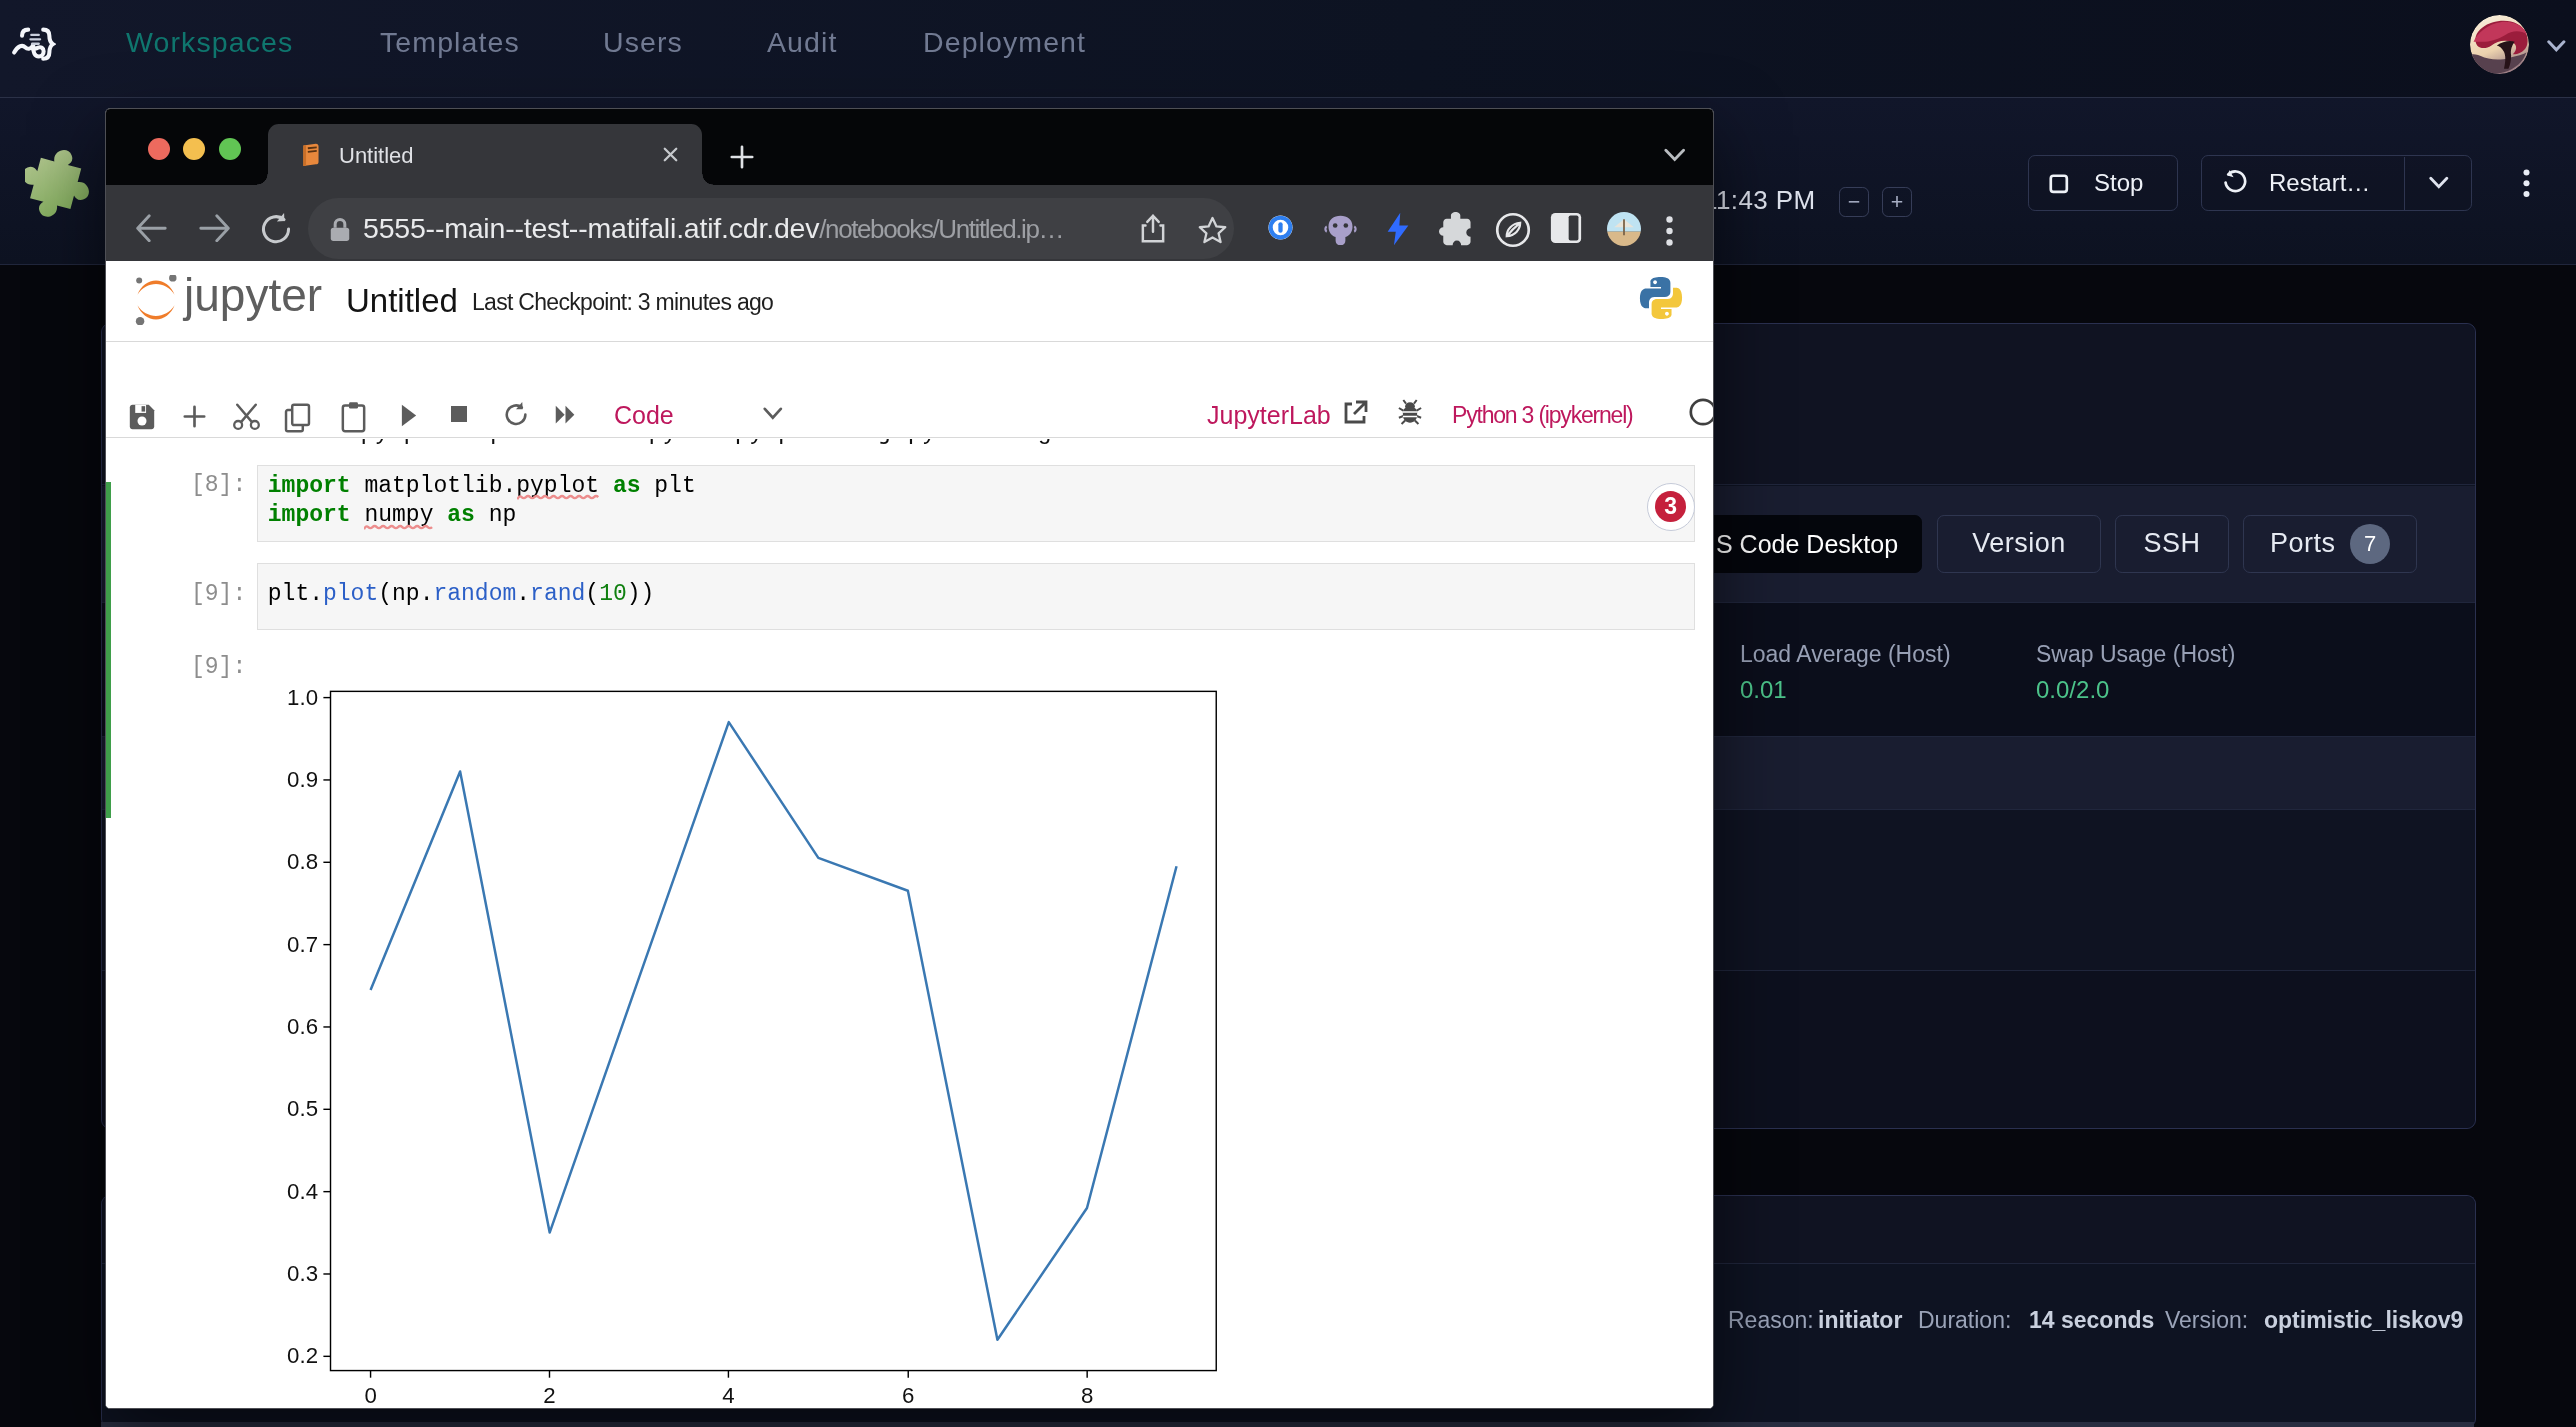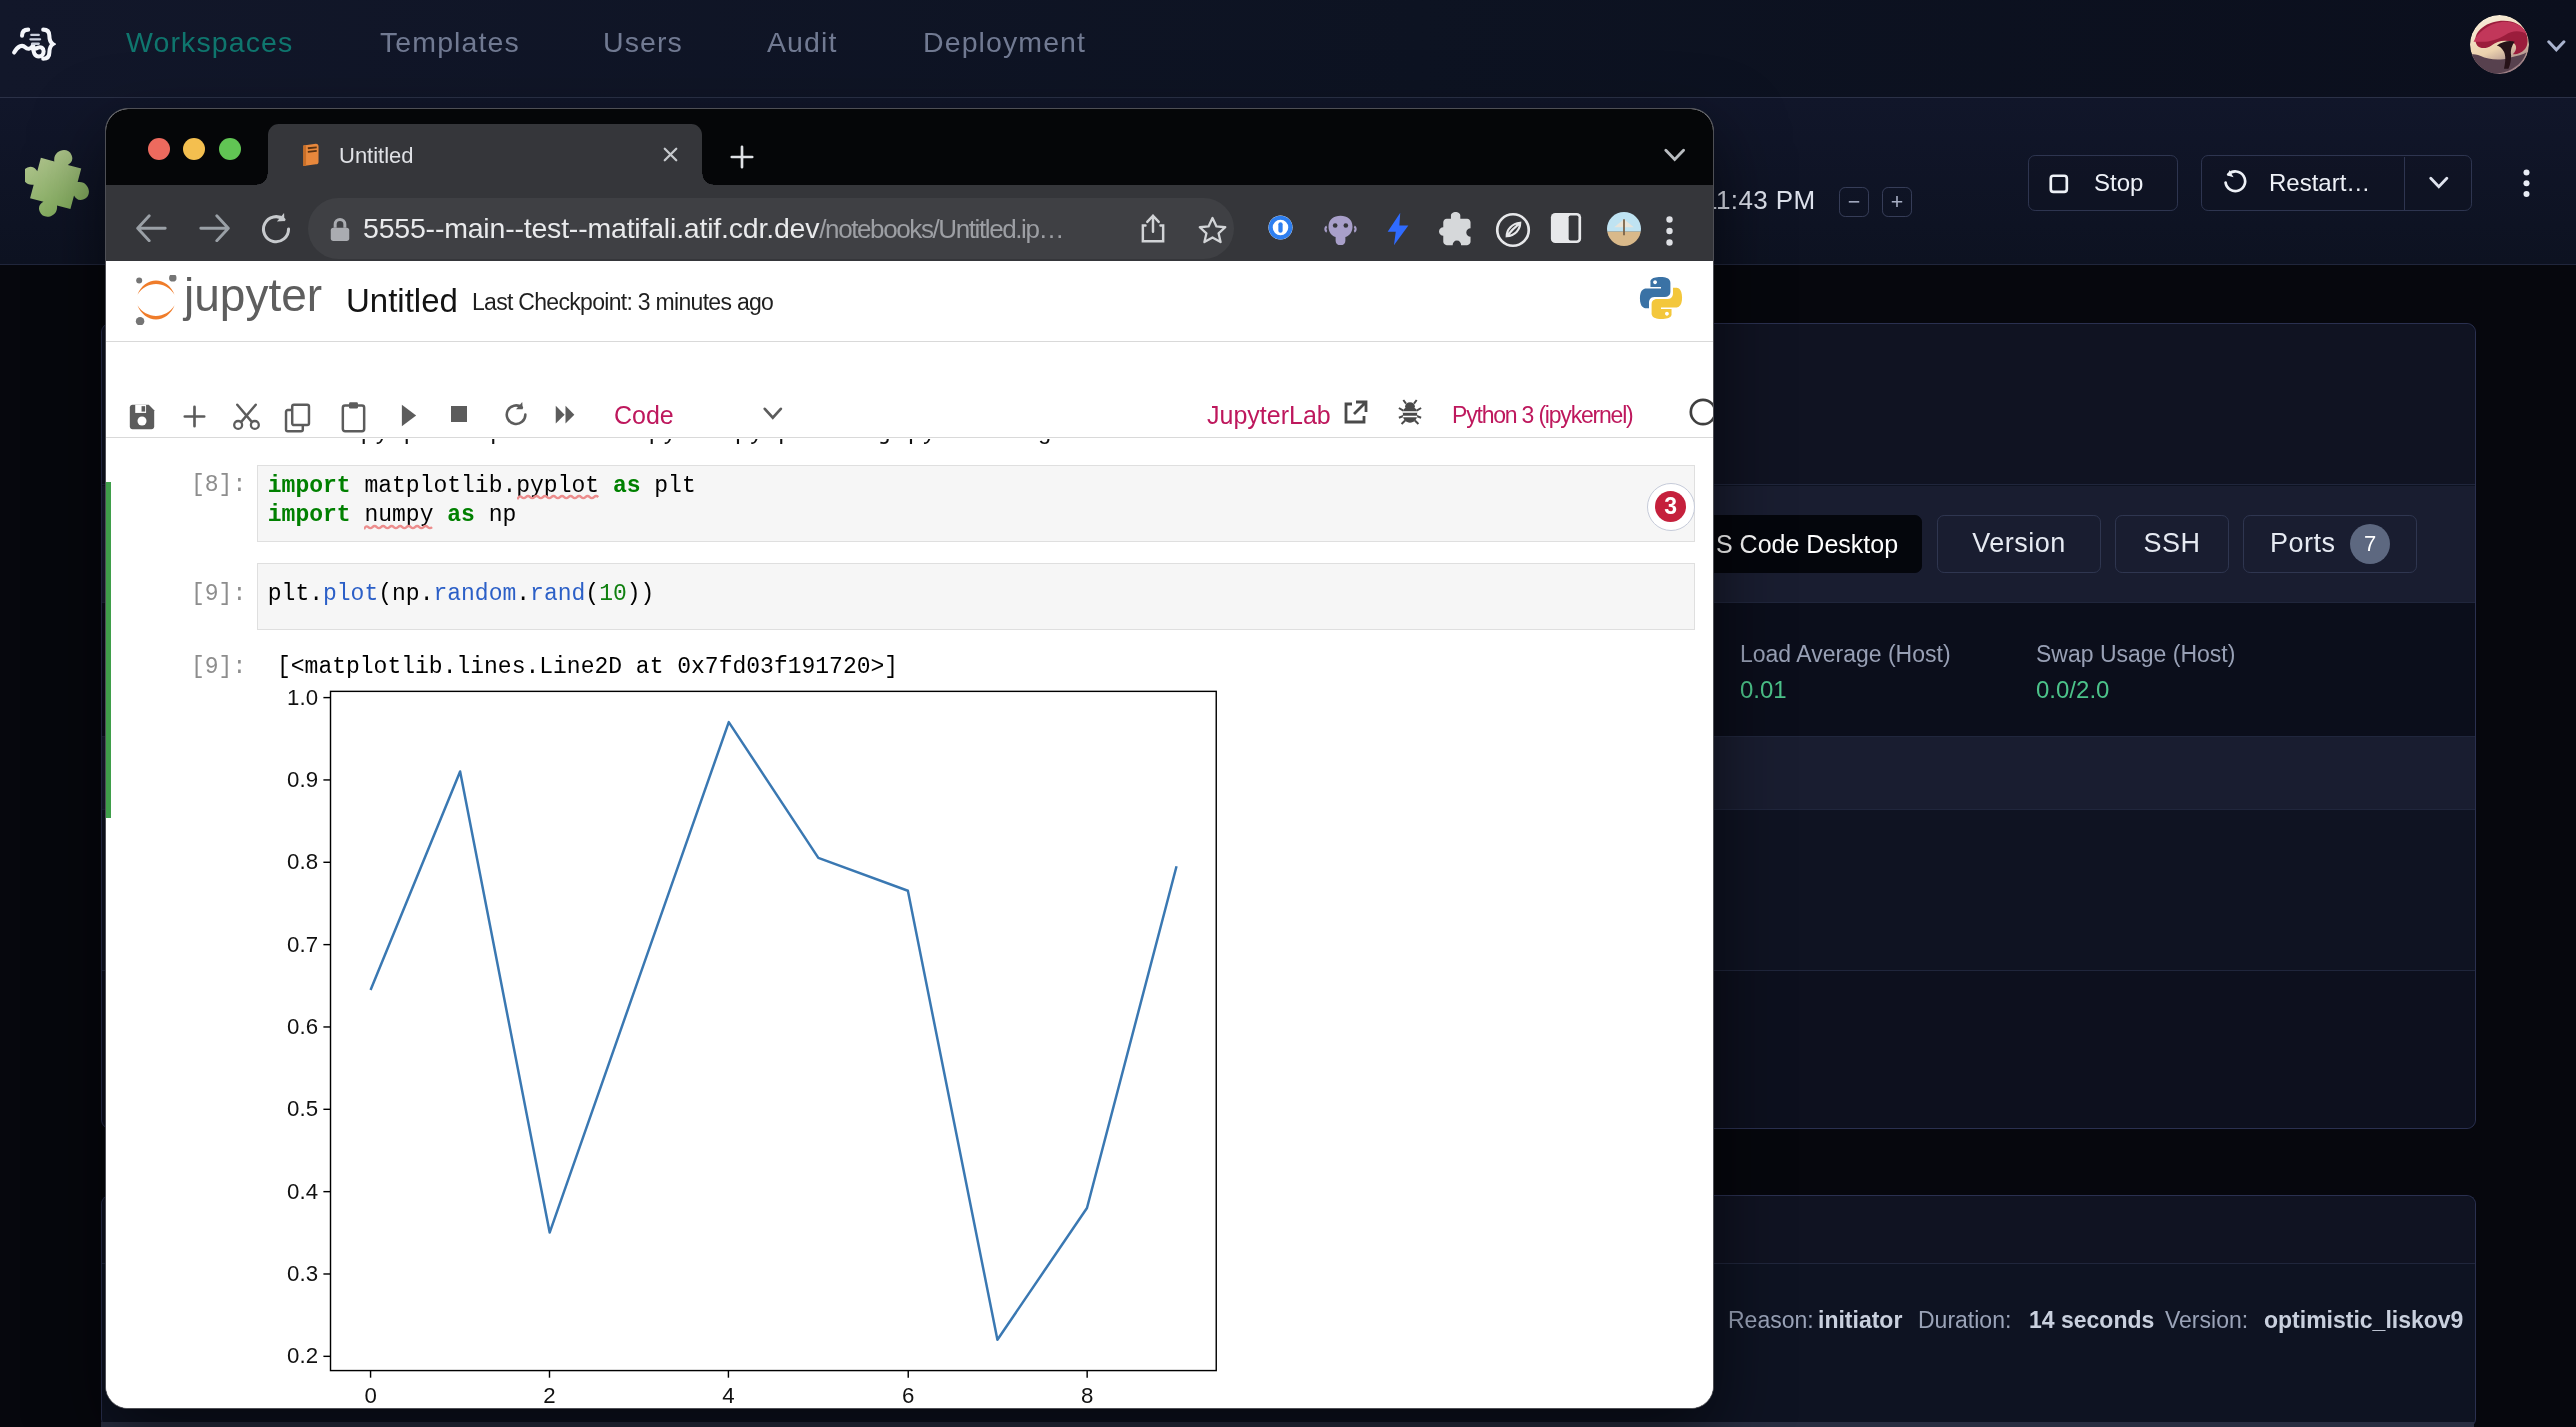--- a/index.html
+++ b/index.html
@@ -19,21 +19,21 @@
 
 .panel { position:absolute; left:101px; width:2375px; background:#0e1322; border:1.3px solid #2a3050; border-radius:9px; }
 .band { position:absolute; left:0; width:100%; }
 .appbtn { position:absolute; top:515px; height:58px; border:1.3px solid #2f3650; border-radius:7.1px; color:#e6eaf2; font-size:27px; letter-spacing:0.5px; text-align:center; background:transparent; }
 .metaLabel { position:absolute; font-size:23px; color:#98a0b5; }
 .metaVal { position:absolute; font-size:24px; color:#4cc38a; }
 #p2text { position:absolute; top:1307px; font-size:23px; color:#9aa3b8; }
 #p2text b { color:#c9d0de; }
 
 
-#win { left:105px; top:108px; width:1609px; height:1301px; border-radius:23px; background:#fff; box-shadow:0 27px 71px rgba(0,0,0,.55); border:1.3px solid #4e4f55; overflow:hidden; }
+#win { left:105px; top:108px; width:1609px; height:1301px; border-radius:5px; background:#fff; box-shadow:0 27px 71px rgba(0,0,0,.55); border:1.3px solid #4e4f55; overflow:hidden; }
 #titlebar { position:absolute; left:0; top:0; width:100%; height:76px; background:#050608; }
 .tl { position:absolute; top:28.5px; width:22px; height:22px; border-radius:50%; }
 #tab { position:absolute; left:162px; top:15px; width:418px; height:61px; background:#35363a; border-radius:10.7px 10.7px 0 0; }
 #tab:before { content:''; position:absolute; left:-10.7px; bottom:0; width:10.7px; height:10.7px; background:radial-gradient(circle at 0 0, rgba(0,0,0,0) 10.2px, #35363a 10.7px); }
 #tab:after { content:''; position:absolute; right:-10.7px; bottom:0; width:10.7px; height:10.7px; background:radial-gradient(circle at 100% 0, rgba(0,0,0,0) 10.2px, #35363a 10.7px); }
 #chrometb { position:absolute; left:0; top:76px; width:100%; height:77px; background:#35363a; }
 #urlpill { position:absolute; left:202px; top:12.5px; width:926px; height:61px; background:#3f4044; border-radius:31px; }
 #urltext { position:absolute; left:55px; top:14.2px; font-size:28.5px; letter-spacing:-0.2px; color:#e9eaec; white-space:pre; }
 #urltext span { color:#9d9fa4; letter-spacing:-1.4px; font-size:26px; }
 #content { position:absolute; left:0; top:152px; width:100%; height:1149px; background:#fff; }
@@ -347,21 +347,20 @@
       <div id="badge3">
           <i>3</i>
         </div>
 
       <span class="prompt" style="top:320px">[9]:</span>
       <div class="cellbox" style="top:302px;height:67px">
         <span class="code" style="top:16px">plt.<span class="fn">plot</span>(np.<span class="fn">random</span>.<span class="fn">rand</span>(<span class="num">10</span>))</span>
       </div>
 
       <span class="prompt" style="top:393px">[9]:</span>
-      <span id="outtext" style="top:393px">[&lt;matplotlib.lines.Line2D at 0x7fd03f191720&gt;]</span>
 
       <svg class="abs" style="left:180px;top:425px" width="997" height="730" viewBox="0 0 1120 820">
         <rect x="50" y="6" width="995" height="763" fill="#fff" stroke="#000" stroke-width="1.6"></rect>
         <g stroke="#000" stroke-width="1.6">
           <line x1="50" y1="13" x2="42" y2="13"></line>
             <line x1="50" y1="105.5" x2="42" y2="105.5"></line>
             <line x1="50" y1="198" x2="42" y2="198"></line>
             <line x1="50" y1="290.5" x2="42" y2="290.5"></line>
             <line x1="50" y1="383" x2="42" y2="383"></line>
             <line x1="50" y1="475.5" x2="42" y2="475.5"></line>

